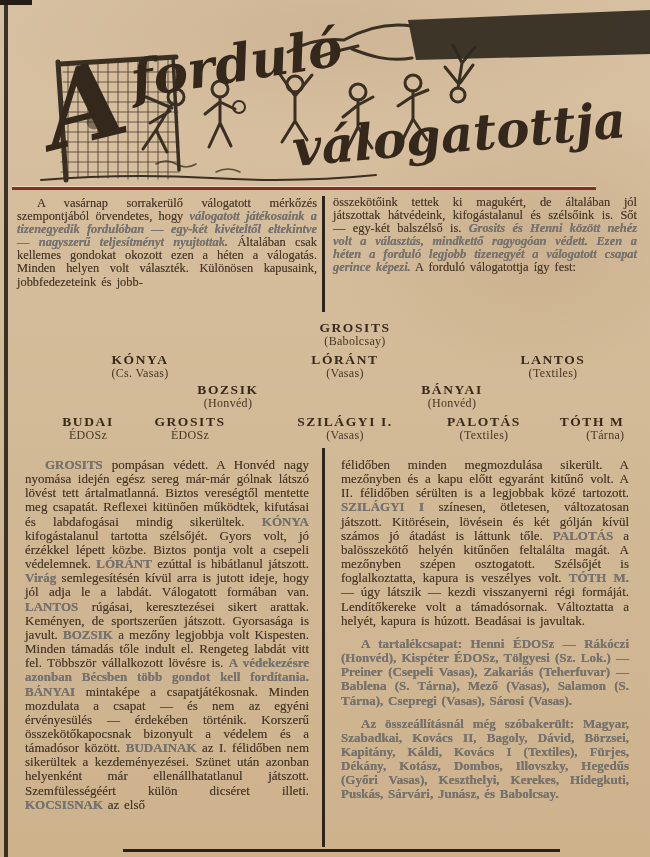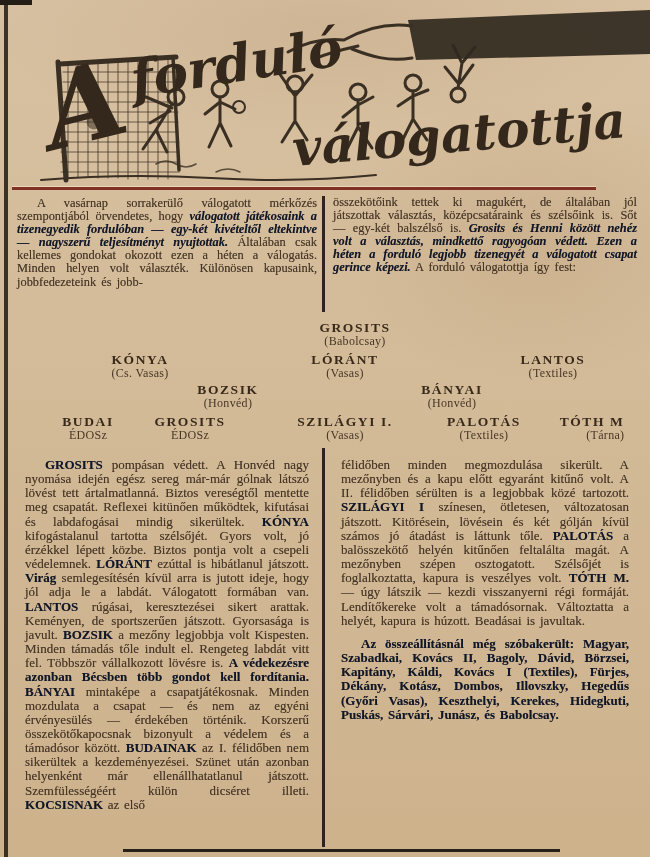--- a/index.html
+++ b/index.html
@@ -17,21 +17,21 @@
   .top-left-mark{position:absolute;left:0;top:0;width:32px;height:5px;background:#241d15;}
   .red-rule{position:absolute;left:12px;top:187px;width:584px;height:3px;background:#7f3124;box-shadow:0 -1px 0 rgba(255,240,220,.5);}
   .header-illo{position:absolute;left:6px;top:2px;width:644px;height:186px;}
   .col-divider{position:absolute;width:3px;background:#2d251c;}
   .divider-top{left:322px;top:196px;height:116px;}
   .divider-bottom{left:322px;top:448px;height:399px;}
   .intro-left{position:absolute;left:17px;top:197px;width:300px;}
   .intro-right{position:absolute;left:333px;top:196px;width:304px;}
   .intro-left p,.intro-right p{margin:0;font-size:12.4px;line-height:13.1px;text-align:justify;word-spacing:2px;}
   .indent{text-indent:20px;}
-  .b{font-weight:bold;color:#0f172a;}
+  .b{font-weight:bold;color:#737373;}
   .i{font-style:italic;}
   .lineup{position:absolute;left:0;top:318px;width:650px;height:130px;}
   .player{position:absolute;transform:translateX(-50%);text-align:center;white-space:nowrap;}
   .player .nm{font-weight:bold;font-size:13.5px;letter-spacing:1.6px;color:#38291b;line-height:15px;}
   .player .club{font-size:12px;line-height:13px;letter-spacing:.3px;}
   .pos0{left:355px;top:2px;}  .pos1{left:140px;top:34px;}  .pos2{left:345px;top:34px;}
   .pos3{left:553px;top:34px;} .pos4{left:228px;top:64px;}  .pos5{left:452px;top:64px;}
   .pos6{left:88px;top:96px;}  .pos7{left:190px;top:96px;}  .pos8{left:345px;top:96px;}
   .pos9{left:484px;top:96px;} .pos10{left:592px;top:96px;text-align:right;}
   .body-left{position:absolute;left:17px;top:450px;width:300px;}
@@ -97,21 +97,21 @@
   </g>
 </svg>
 
 <div class="red-rule"></div>
 
 <div class="intro-left">
   <p class="indent faded"><span>A vasárnap sorrakerülő válogatott mérkőzés szempontjából örvendetes, hogy </span><span class="b i">válogatott játékosaink a tizenegyedik fordulóban — egy-két kivételtől eltekintve — nagyszerű teljesítményt nyujtottak.</span><span> Általában csak kellemes gondokat okozott ezen a héten a válogatás. Minden helyen volt választék. Különösen kapusaink, jobbfedezeteink és jobb-</span></p>
 </div>
 <div class="col-divider divider-top"></div>
 <div class="intro-right">
-  <p class="faded"><span>összekötőink tettek ki magukért, de általában jól játszottak választás, középcsatáraink és szélsőink is. Sőt — egy-két balszélső is. </span><span class="b i">Grosits és Henni között nehéz volt a választás, mindkettő ragyogóan védett. Ezen a héten a forduló legjobb tizenegyét a válogatott csapat gerince képezi.</span><span> A forduló válogatottja így fest:</span></p>
+  <p class="faded"><span>összekötőink tettek ki magukért, de általában jól játszottak hátvédeink, kifogástalanul és szélsőink is. Sőt — egy-két balszélső is. </span><span class="b i">Grosits és Henni között nehéz volt a választás, mindkettő ragyogóan védett. Ezen a héten a forduló legjobb tizenegyét a válogatott csapat gerince képezi.</span><span> A forduló válogatottja így fest:</span></p>
 </div>
 
 <div class="lineup">
   <div class="player pos0">
     <div class="nm">GROSITS</div>
     <div class="club">(Babolcsay)</div>
   </div>
   <div class="player pos1">
     <div class="nm">KÓNYA</div>
     <div class="club">(Cs. Vasas)</div>
@@ -153,16 +153,17 @@
     <div class="club">(Tárna)</div>
   </div>
 </div>
 
 <div class="body-left">
   <p class="indent faded"><span class="b">GROSITS</span><span> pompásan védett. A Honvéd nagy nyomása idején egész sereg már-már gólnak látszó lövést tett ártalmatlanná. Biztos vereségtől mentette meg csapatát. Reflexei kitünően működtek, kifutásai és labdafogásai mindig sikerültek. </span><span class="b">KÓNYA</span><span> kifogástalanul tartotta szélsőjét. Gyors volt, jó érzékkel lépett közbe. Biztos pontja volt a csepeli védelemnek. </span><span class="b">LÓRÁNT</span><span> ezúttal is hibátlanul játszott. </span><span class="b">Virág</span><span> semlegesítésén kívül arra is jutott ideje, hogy jól adja le a labdát. Válogatott formában van. </span><span class="b">LANTOS</span><span> rúgásai, keresztezései sikert arattak. Keményen, de sportszerűen játszott. Gyorsasága is javult. </span><span class="b">BOZSIK</span><span> a mezőny legjobbja volt Kispesten. Minden támadás tőle indult el. Rengeteg labdát vitt fel. Többször vállalkozott lövésre is. </span><span class="b">A védekezésre azonban Bécsben több gondot kell fordítania.</span><span> </span><span class="b">BÁNYAI</span><span> mintaképe a csapatjátékosnak. Minden mozdulata a csapat — és nem az egyéni érvényesülés — érdekében történik. Korszerű összekötőkapocsnak bizonyult a védelem és a támadósor között. </span><span class="b">BUDAINAK</span><span> az I. félidőben nem sikerültek a kezdeményezései. Szünet után azonban helyenként már ellenállhatatlanul játszott. Szemfülességéért külön dicséret illeti. </span><span class="b">KOCSISNAK</span><span> az első</span></p>
 </div>
 <div class="col-divider divider-bottom"></div>
 <div class="body-right">
   <p class="faded"><span>félidőben minden megmozdulása sikerült. A mezőnyben és a kapu előtt egyaránt kitűnő volt. A II. félidőben sérülten is a legjobbak közé tartozott. </span><span class="b">SZILÁGYI I</span><span> színesen, ötletesen, változatosan játszott. Kitörésein, lövésein és két gólján kívül számos jó átadást is láttunk tőle. </span><span class="b">PALOTÁS</span><span> a balösszekötő helyén kitűnően feltalálta magát. A mezőnyben szépen osztogatott. Szélsőjét is foglalkoztatta, kapura is veszélyes volt. </span><span class="b">TÓTH M.</span><span> — úgy látszik — kezdi visszanyerni régi formáját. Lendítőkereke volt a támadósornak. Változtatta a helyét, kapura is húzott. Beadásai is javultak.</span></p>
+  <p class="indent faded"><span class="b">A tartalékcsapat: Henni ÉDOSz — Rákóczi (Honvéd), Kispéter ÉDOSz, Tölgyesi (Sz. Lok.) — Preiner (Csepeli Vasas), Zakariás (Teherfuvar) — Bablena (S. Tárna), Mező (Vasas), Salamon (S. Tárna), Csepregi (Vasas), Sárosi (Vasas).</span></p>
   <p class="indent faded"><span class="b">Az összeállításnál még szóbakerült: Magyar, Szabadkai, Kovács II, Bagoly, Dávid, Börzsei, Kapitány, Káldi, Kovács I (Textiles), Fürjes, Dékány, Kotász, Dombos, Illovszky, Hegedűs (Győri Vasas), Keszthelyi, Kerekes, Hidegkuti, Puskás, Sárvári, Junász, és Babolcsay.</span></p>
 </div>
 
 <div class="bottom-rule"></div>
 
 </body></html>

